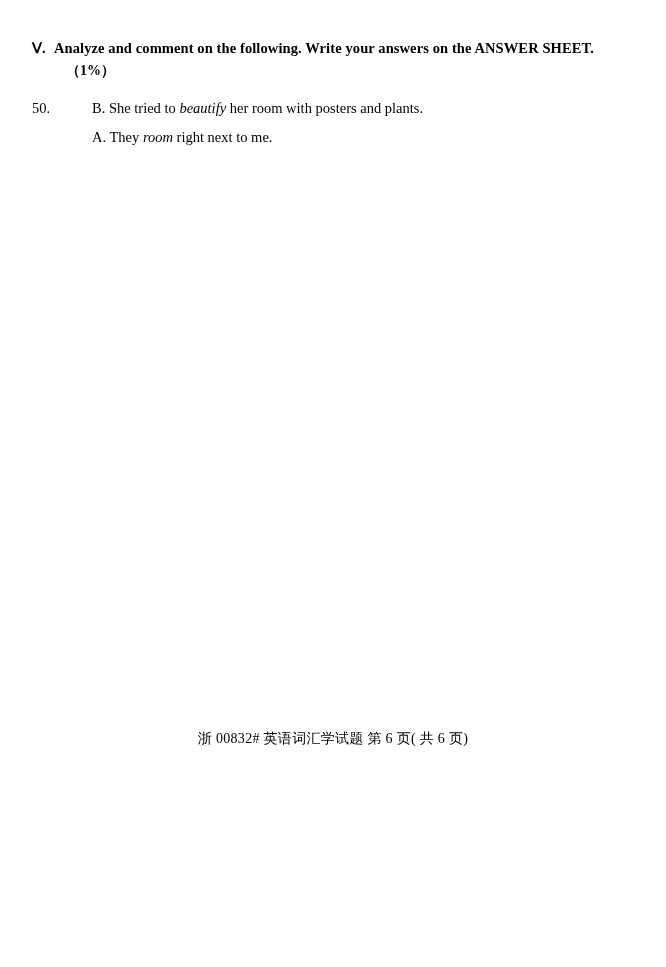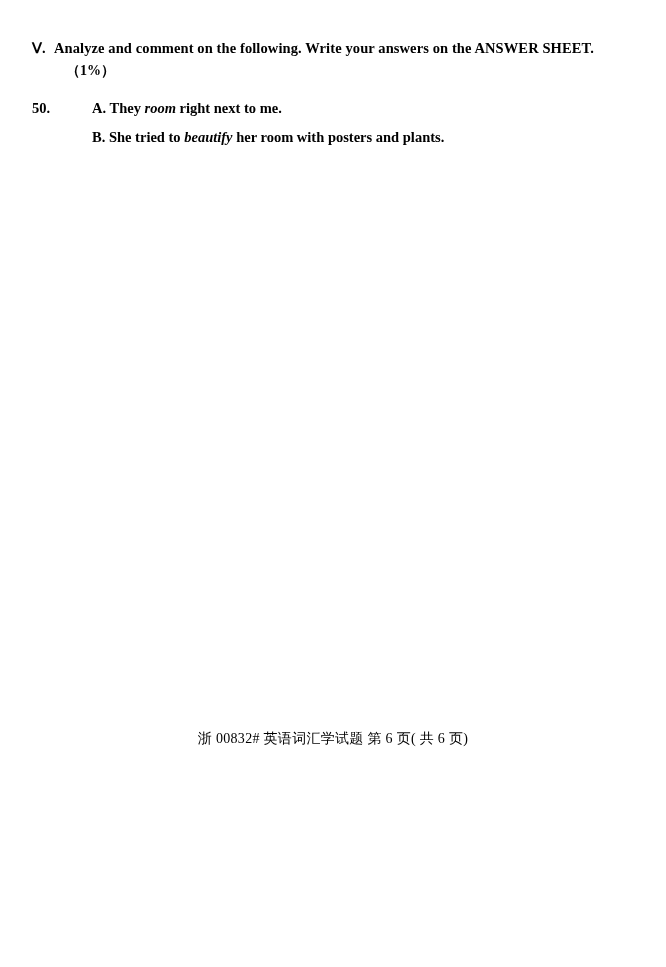--- a/index.html
+++ b/index.html
@@ -49,21 +49,20 @@
     font-size: 14px;
   }
 
   
   .q {
     position: relative;
     margin-top: 16px;
     font-size: 14.5px;
     line-height: 1.72;
     padding-left: 34px;
-    font-weight: bold;
   }
   .q .q-num {
     position: absolute;
     left: 0;
     top: 0;
     width: 30px;
     text-align: left;
     font-size: 14.5px;
   }
   .q .q-text {
@@ -101,23 +100,23 @@
 <div class="page">
 
   <div class="section-head">
     <span class="num">Ⅴ.</span><span class="title">Analyze and comment on the following. Write your answers on  the  ANSWER SHEET.</span>
   </div>
   <div class="section-points">（1%）</div>
 
   <div class="q">
     <span class="q-num">50.</span>
     <div class="sub">
-      <span class="sub-label">A. They </span><em class="ital">room</em><span> right next to me.</span>
+      <span class="sub-label">B. She tried to </span><em class="ital">beautify</em><span> her room with posters and plants.</span>
     </div>
     <div class="sub">
-      <span class="sub-label">B. She tried to </span><em class="ital">beautify</em><span> her room with posters and plants.</span>
+      <span class="sub-label">A. They </span><em class="ital">room</em><span> right next to me.</span>
     </div>
   </div>
 
 
   <div class="footer">浙 00832# 英语词汇学试题 第 6 页( 共 6 页)</div>
 
 </div>
 
 </body></html>

